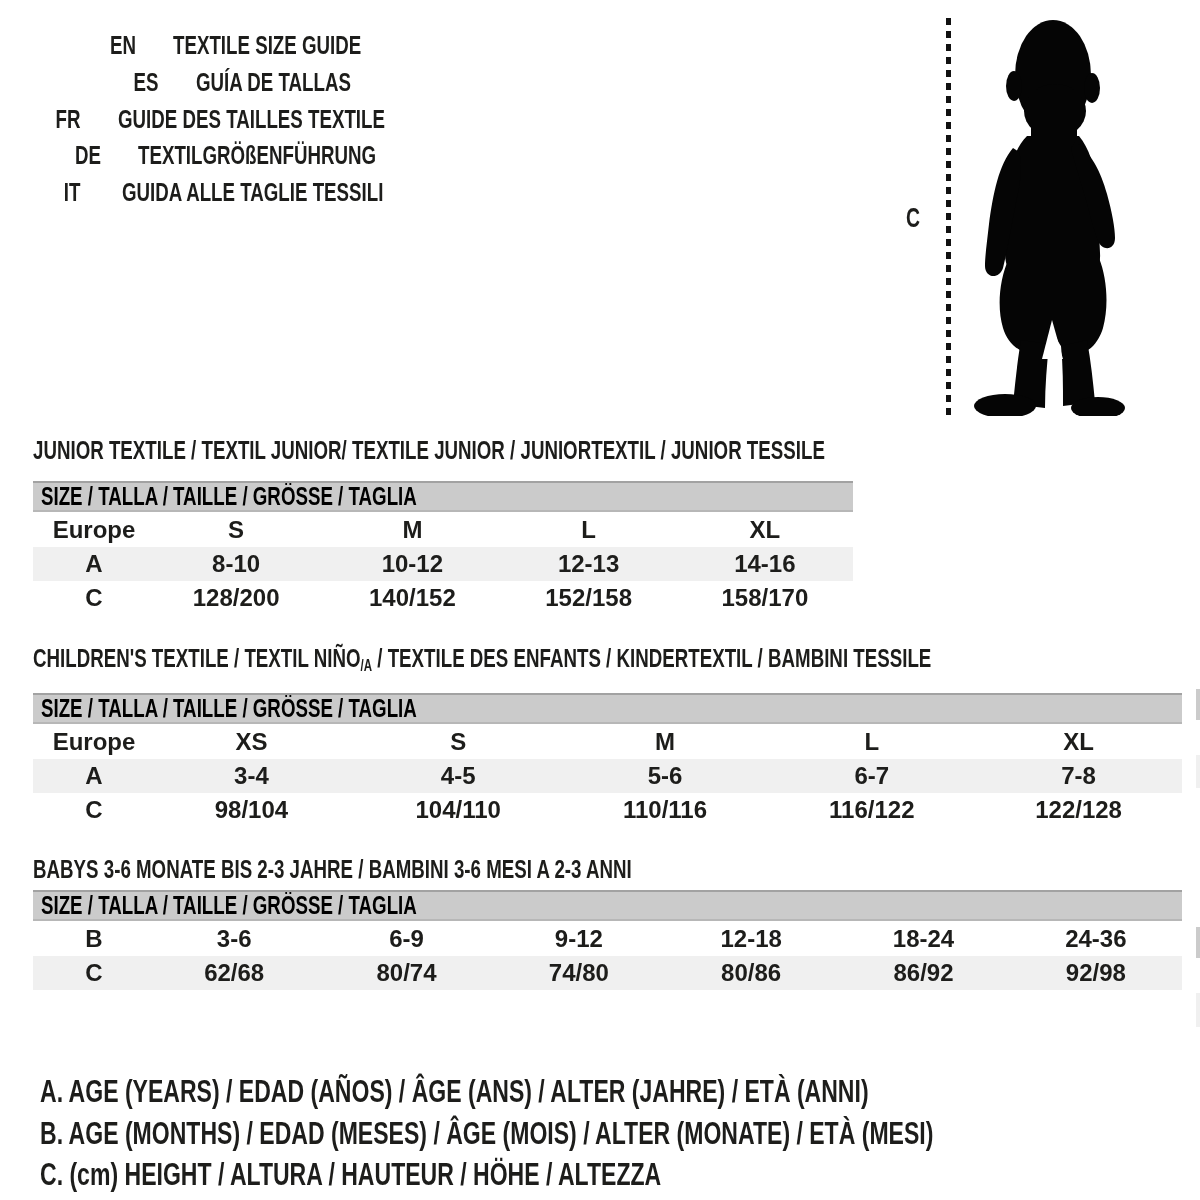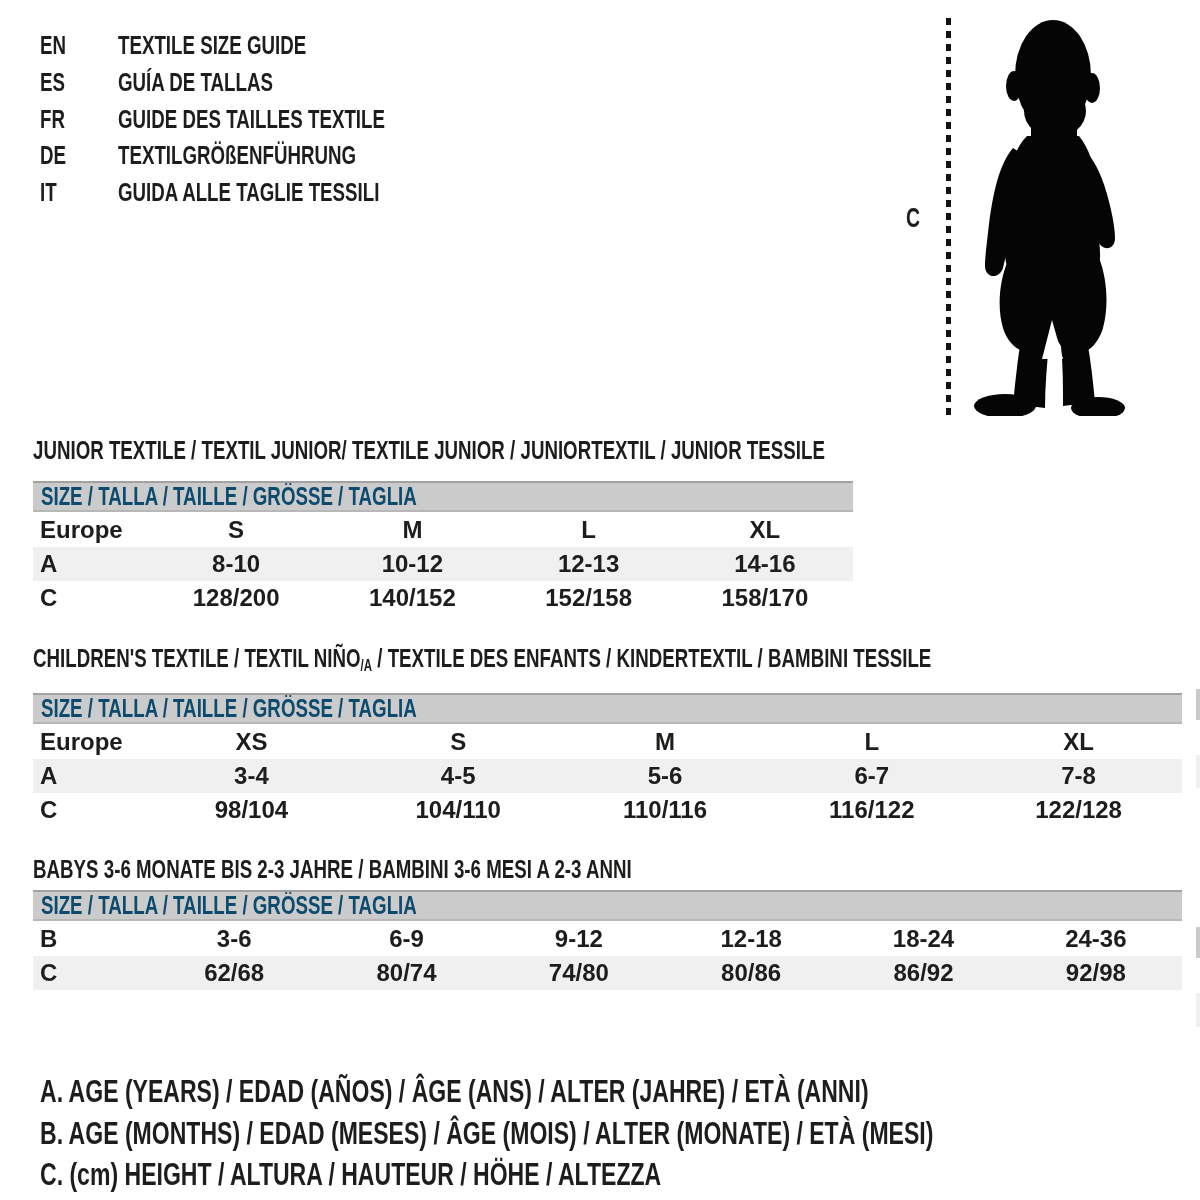--- a/index.html
+++ b/index.html
@@ -10,21 +10,21 @@
     color:#1d1d1b;
     font-family:"Liberation Sans", sans-serif;
     font-weight:700;
     overflow:hidden;
   }
   
   .cx { display:inline-block; transform:scaleX(0.72); transform-origin:0 50%; white-space:nowrap; }
 
   
   .lang-block { position:absolute; left:40px; top:27px; font-size:26px; }
-  .lang-row  { height:36.8px; line-height:36.8px; white-space:nowrap; }
+  .lang-row  { height:36.8px; line-height:36.8px; white-space:nowrap;text-align:center; }
   .lang-code { width:78px; }
 
   
   .fig-line {
     position:absolute; left:946px; top:18px; width:5px; height:398px;
     background:repeating-linear-gradient(to bottom, #111 0 7px, transparent 7px 13px);
   }
   .fig-label { position:absolute; left:906px; top:203px; font-size:27px; }
   .fig-svg  { position:absolute; left:965px; top:18px; }
 
@@ -36,27 +36,27 @@
 
   .sec-heading { font-size:26px; line-height:26px; margin-bottom:18px; white-space:nowrap; }
   #sec-babies .sec-heading { line-height:37px; margin-bottom:2px; }
   .sub { font-size:16px; position:relative; top:4px; }
 
   .size-bar {
     background:#cbcbcb;
     border-top:2px solid #a2a2a2;
     border-bottom:2px solid #b7b7b7;
     height:31px; line-height:26px;
-    padding-left:8px; font-size:26px; color:#0c4a6e;
+    padding-left:8px; font-size:26px; color:#000000;
     overflow:hidden;
   }
 
   table { width:100%; border-collapse:collapse; table-layout:fixed; font-size:24px; margin-top:1px; }
   td { height:34px; text-align:center; vertical-align:middle; padding:0; }
-  td.row-label { text-align:left; padding-left:7px; }
+  td.row-label { text-align:center; padding-left:7px; }
   tbody tr:nth-child(even) td { background:#f0f0f0; }
   col.label-col { width:115px; }
 
   
   .legend { position:absolute; left:40px; top:1071px; font-size:32px; }
   .legend-line { height:41.5px; line-height:41.5px; white-space:nowrap; }
 
   
   .sliver { position:absolute; left:1196px; width:4px; }
   #sliver-1 { top:689px; height:31px; background:#cbcbcb; }

